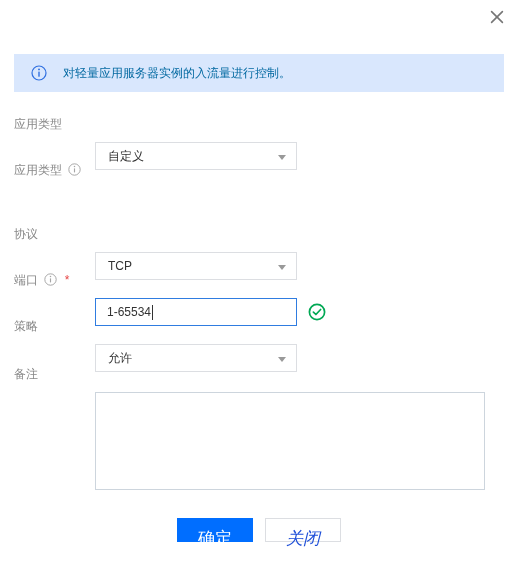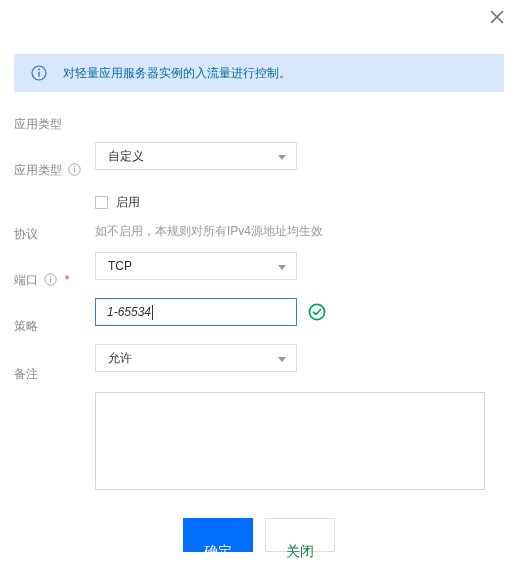--- a/index.html
+++ b/index.html
@@ -187,21 +187,20 @@
   .text-input.focused {
     border: 1px solid #2f7ce0;
   }
   .text-input-value {
     position: absolute;
     left: 11px;
     top: 0;
     line-height: 27px;
     font-size: 12px;
     color: #333333;
-    font-style: italic;
   }
   .caret-bar {
     position: absolute;
     left: 56px;
     top: 6px;
     width: 1px;
     height: 15px;
     background: #333333;
   }
   .valid-icon {
@@ -233,38 +232,39 @@
     left: 0;
     top: 518px;
     width: 518px;
     display: flex;
     justify-content: center;
     gap: 12px;
   }
   .btn {
     height: 24px;
     min-width: 68px;
-    padding: 16px 20px;
-    box-sizing: border-box;
-    font-size: 14px;
+    padding: 4px 20px;
+    box-sizing: border-box;
+    font-size: 17px;
     line-height: 32px;
     text-align: center;
     cursor: pointer;
     border: 1px solid transparent;
     user-select: none;
   }
   .btn-primary {
     background: #006eff;
     color: #ffffff;
     border-color: #006eff;
   }
   .btn-secondary {
     background: #ffffff;
-    color: #15803d;
+    color: #1d4ed8;
     border-color: #dcdee2;
+    font-style: italic;
   }
 </style>
 </head>
 <body>
 
 <div class="dialog">
 
   <div class="dialog-header">
     <div class="close-btn">
       <span>
@@ -301,27 +301,20 @@
     <div class="form-row" style="height:64px;">
       <div class="form-label">
         <span>应用类型</span>
         <span class="label-icon">
           <svg width="13" height="13" viewBox="0 0 16 16">
             <circle cx="8" cy="8" r="7" fill="none" stroke="#a6a6a6" stroke-width="1.2"></circle>
             <circle cx="8" cy="4.4" r="0.95" fill="#a6a6a6"></circle>
             <rect x="7.3" y="6.5" width="1.4" height="5.2" rx="0.5" fill="#a6a6a6"></rect>
           </svg>
         </span>
-      </div>
-      <div class="control" style="top:4px;">
-        <div class="checkbox-row">
-          <span class="checkbox-box"></span>
-          <span class="checkbox-label">启用</span>
-        </div>
-        <div class="hint" style="margin-top:11px;">如不启用，本规则对所有IPv4源地址均生效</div>
       </div>
     </div>
 
     <div class="form-row" style="height:46px;">
       <div class="form-label">协议</div>
       <div class="control">
         <div class="select">
           <span class="select-value">TCP</span>
           <span class="caret"></span>
         </div>

